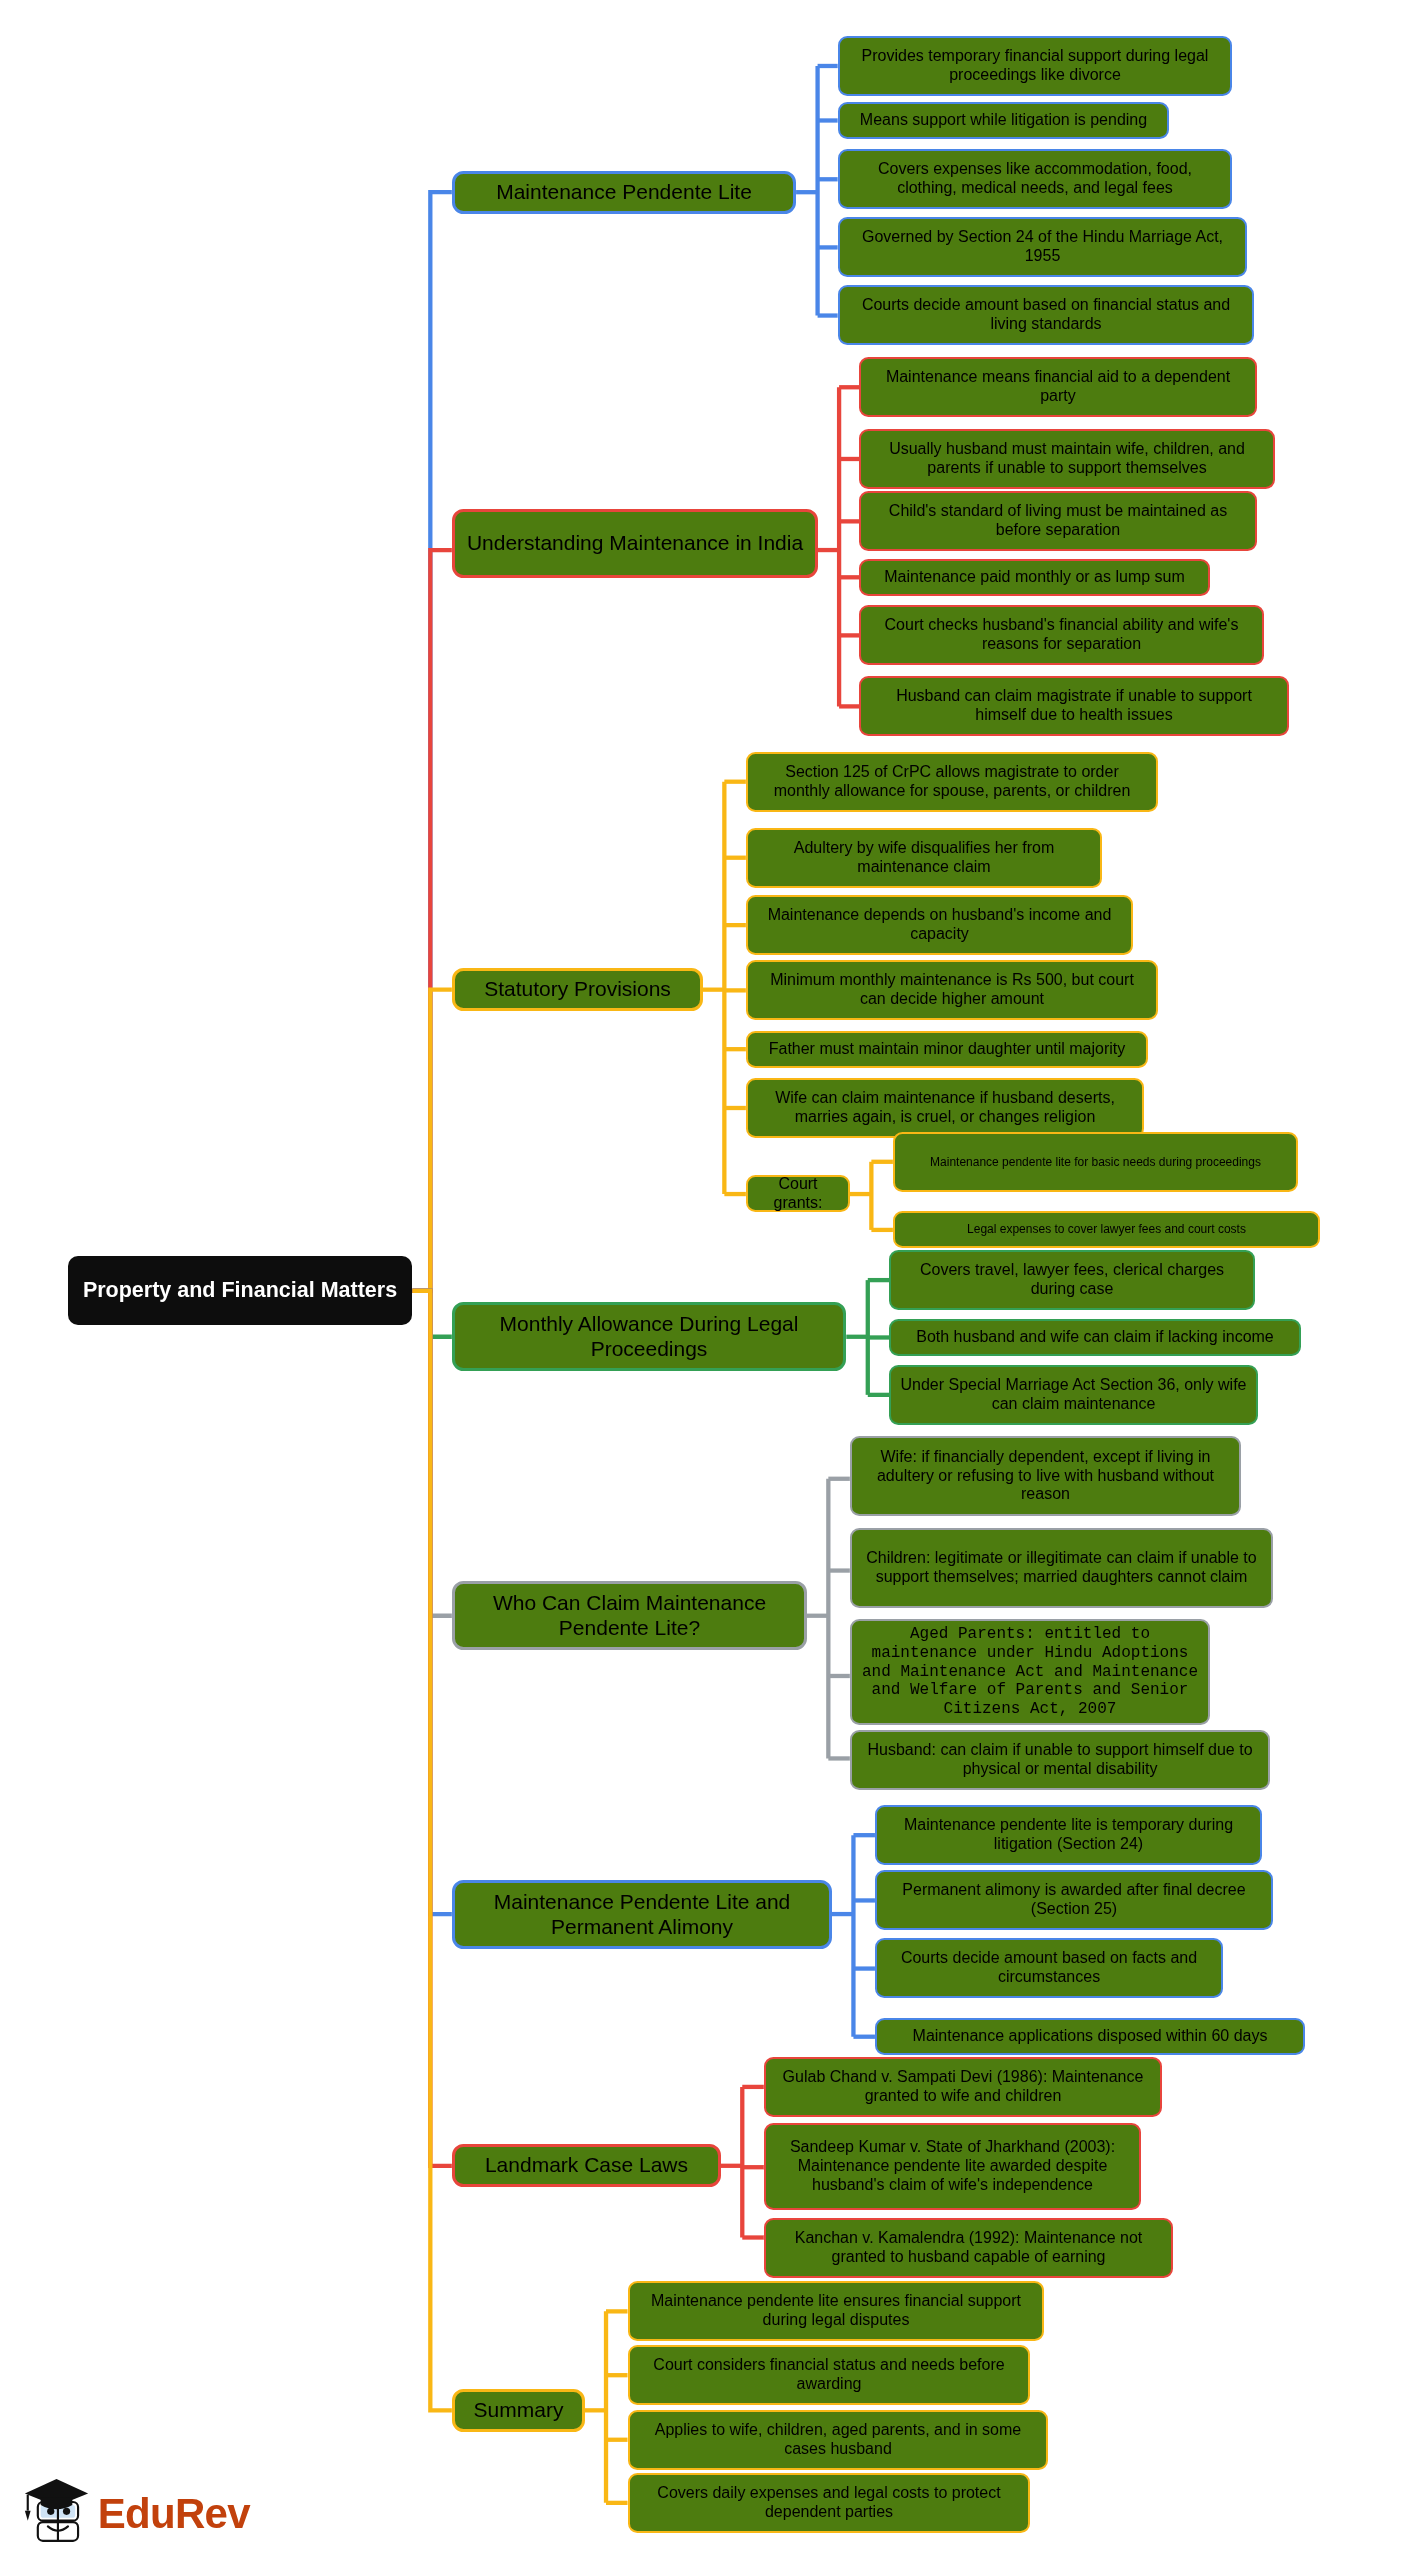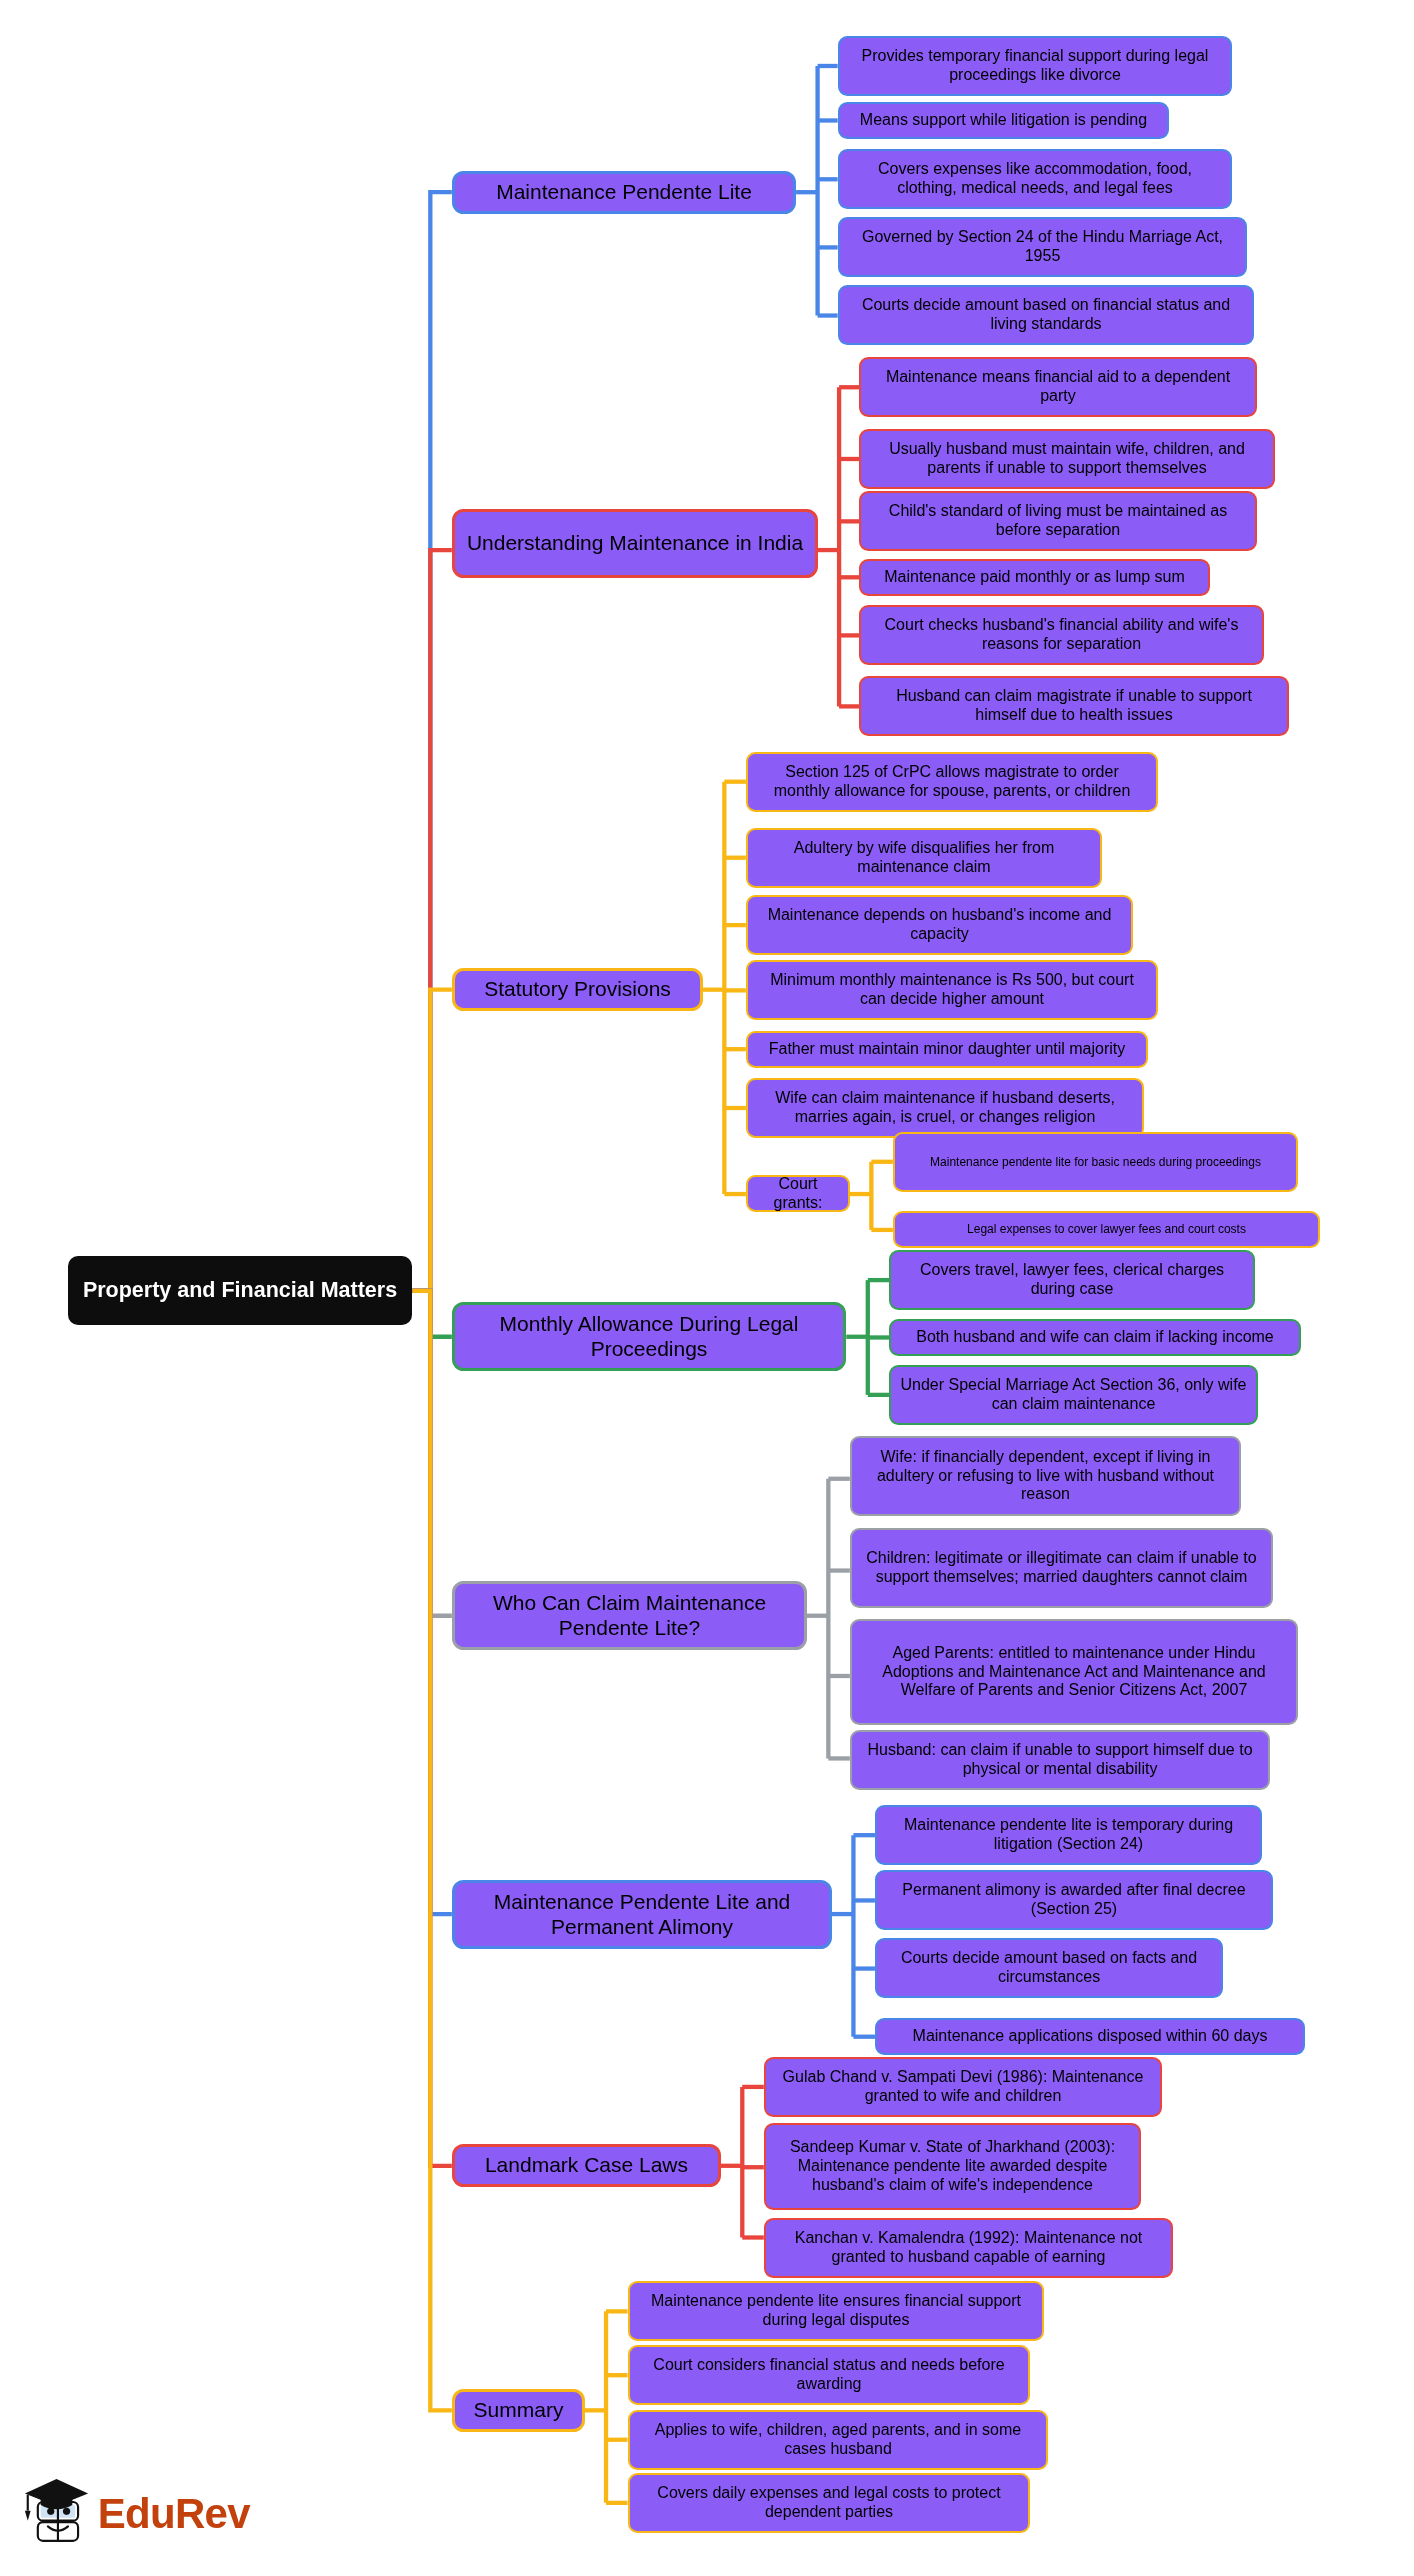--- a/index.html
+++ b/index.html
@@ -20,21 +20,21 @@
     width: 1415px;
     height: 2576px;
     pointer-events: none;
   }
   .node {
     position: absolute;
     display: flex;
     align-items: center;
     justify-content: center;
     text-align: center;
-    background: #8b5cf6;
+    background: #4d7c0f;
     border-style: solid;
     color: #000000;
     line-height: 1.18;
     z-index: 2;
   }
   
   .root {
     background: #0d0d0d;
     color: #ffffff;
     border: none;
@@ -265,21 +265,21 @@
 
   <div class="node lvl1 c-gray" style="left:452px; top:1581px; width:355px; height:69px;">
     <span>Who Can Claim Maintenance Pendente Lite?</span>
   </div>
   <div class="node lvl2 c-gray" style="left:850px; top:1436px; width:391px; height:80px;">
     <span>Wife: if financially dependent, except if living in adultery or refusing to live with husband without reason</span>
   </div>
   <div class="node lvl2 c-gray" style="left:850px; top:1528px; width:423px; height:80px;">
     <span>Children: legitimate or illegitimate can claim if unable to support themselves; married daughters cannot claim</span>
   </div>
-  <div class="node lvl2 c-gray" style="left:850px; top:1619px; width:448px; height:106px;">
+  <div class="node lvl2 c-gray" style="left:850px; top:1619px; width:360px; height:106px;font-family:Liberation Mono, monospace;">
     <span>Aged Parents: entitled to maintenance under Hindu Adoptions and Maintenance Act and Maintenance and Welfare of Parents and Senior Citizens Act, 2007</span>
   </div>
   <div class="node lvl2 c-gray" style="left:850px; top:1730px; width:420px; height:60px;">
     <span>Husband: can claim if unable to support himself due to physical or mental disability</span>
   </div>
 
   <div class="node lvl1 c-blue" style="left:452px; top:1880px; width:380px; height:69px;">
     <span>Maintenance Pendente Lite and Permanent Alimony</span>
   </div>
   <div class="node lvl2 c-blue" style="left:875px; top:1805px; width:387px; height:60px;">

